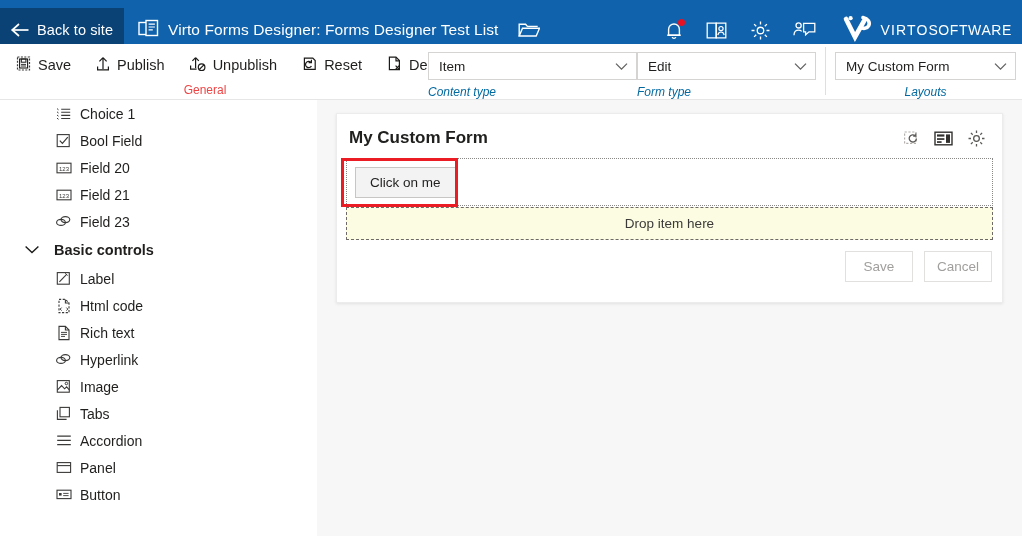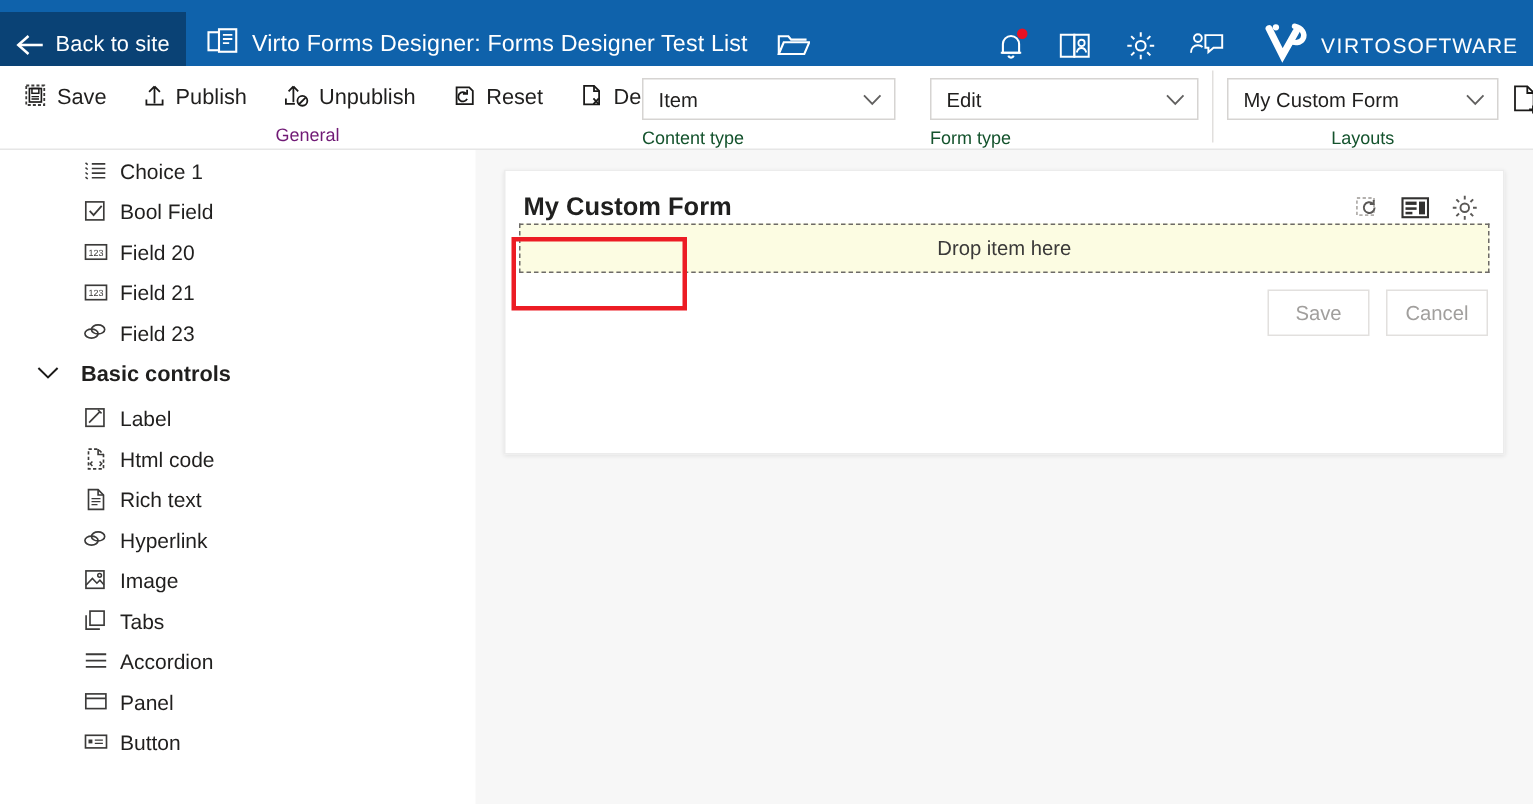--- a/index.html
+++ b/index.html
@@ -54,32 +54,32 @@
   .rb-group { position:relative; height:56px; }
   .rb-group.general { width:420px; }
   .rb-cmds { display:flex; align-items:center; height:36px; padding-top:6px; padding-left:8px; gap:10px; }
   .rb-cmd {
     display:flex; align-items:center; gap:6px;
     padding:4px 7px; cursor:pointer; border-radius:2px;
     font-size:14.5px; color:#201f1e; white-space:nowrap;
   }
   .rb-grouplabel {
     position:absolute; bottom:3px; left:0; width:100%;
-    text-align:center; font-size:12px; color:#701a75;
+    text-align:center; font-size:12px; color:#ef4444;
   }
   .rb-sep { width:1px; height:48px; background:#e1dfdd; margin-top:3px; }
 
   .rb-fields { display:flex; align-items:flex-start; height:56px; }
   .fld { position:relative; padding-top:8px; }
   .combo {
     height:28px; border:1px solid #d6d4d2; background:#fff;
     display:flex; align-items:center; justify-content:space-between;
     padding:0 8px 0 10px; font-size:13.5px; color:#201f1e; cursor:pointer;
   }
-  .fld-label { margin-top:5px; font-size:12px; color:#14532d; }
+  .fld-label { margin-top:5px; font-size:12px; color:#0369a1;font-style:italic; }
   .fld-label.center { text-align:center; }
   .chev { margin-left:10px; opacity:.8; }
   .newdoc { padding-top:12px; padding-left:9px; cursor:pointer; }
 
   
   .leftpanel {
     position:absolute; left:0; top:100px; width:317px; height:436px;
     background:#fff; overflow:hidden;
   }
   .tree-item {
@@ -295,32 +295,32 @@
         </div>
       </div>
       <div class="rb-grouplabel" style="width:410px;">General</div>
     </div>
 
     <div class="rb-sep"></div>
 
     <div class="rb-fields">
 
       <div class="fld" style="margin-left:8px;">
-        <div class="combo" style="width:169px;">
+        <div class="combo" style="width:209px;">
           <span>Item</span>
           <span class="chev">
             <svg width="13" height="9" viewBox="0 0 13 9">
                 <path d="M1 1.6l5.5 5.6L12 1.6" fill="none" stroke="#3b3a39" stroke-width="1.25"></path>
               </svg>
           </span>
         </div>
         <div class="fld-label">Content type</div>
       </div>
 
-      <div class="fld" style="margin-left:23px;">
+      <div class="fld" style="margin-left:0;">
         <div class="combo" style="width:179px;">
           <span>Edit</span>
           <span class="chev">
             <svg width="13" height="9" viewBox="0 0 13 9">
                 <path d="M1 1.6l5.5 5.6L12 1.6" fill="none" stroke="#3b3a39" stroke-width="1.25"></path>
               </svg>
           </span>
         </div>
         <div class="fld-label">Form type</div>
       </div>
@@ -537,20 +537,23 @@
               <circle cx="10" cy="10" r="3" fill="none" stroke="#5a5856" stroke-width="1.35"></circle>
               <g stroke="#5a5856" stroke-width="1.35">
                 <path d="M10 1.6v2.6M10 15.8v2.6M1.6 10h2.6M15.8 10h2.6"></path>
                 <path d="M4.1 4.1l1.9 1.9M14 14l1.9 1.9M15.9 4.1L14 6M6 14l-1.9 1.9"></path>
               </g>
             </svg>
           </span>
         </span>
       </div>
 
+      <div class="dz-row">
+        <button class="ctrl-button">Click on me</button>
+      </div>
 
       <div class="dz-drop">
         <span>Drop item here</span>
       </div>
 
       <div class="form-actions">
         <div class="btn-disabled">Save</div>
         <div class="btn-disabled">Cancel</div>
       </div>
     </div>

